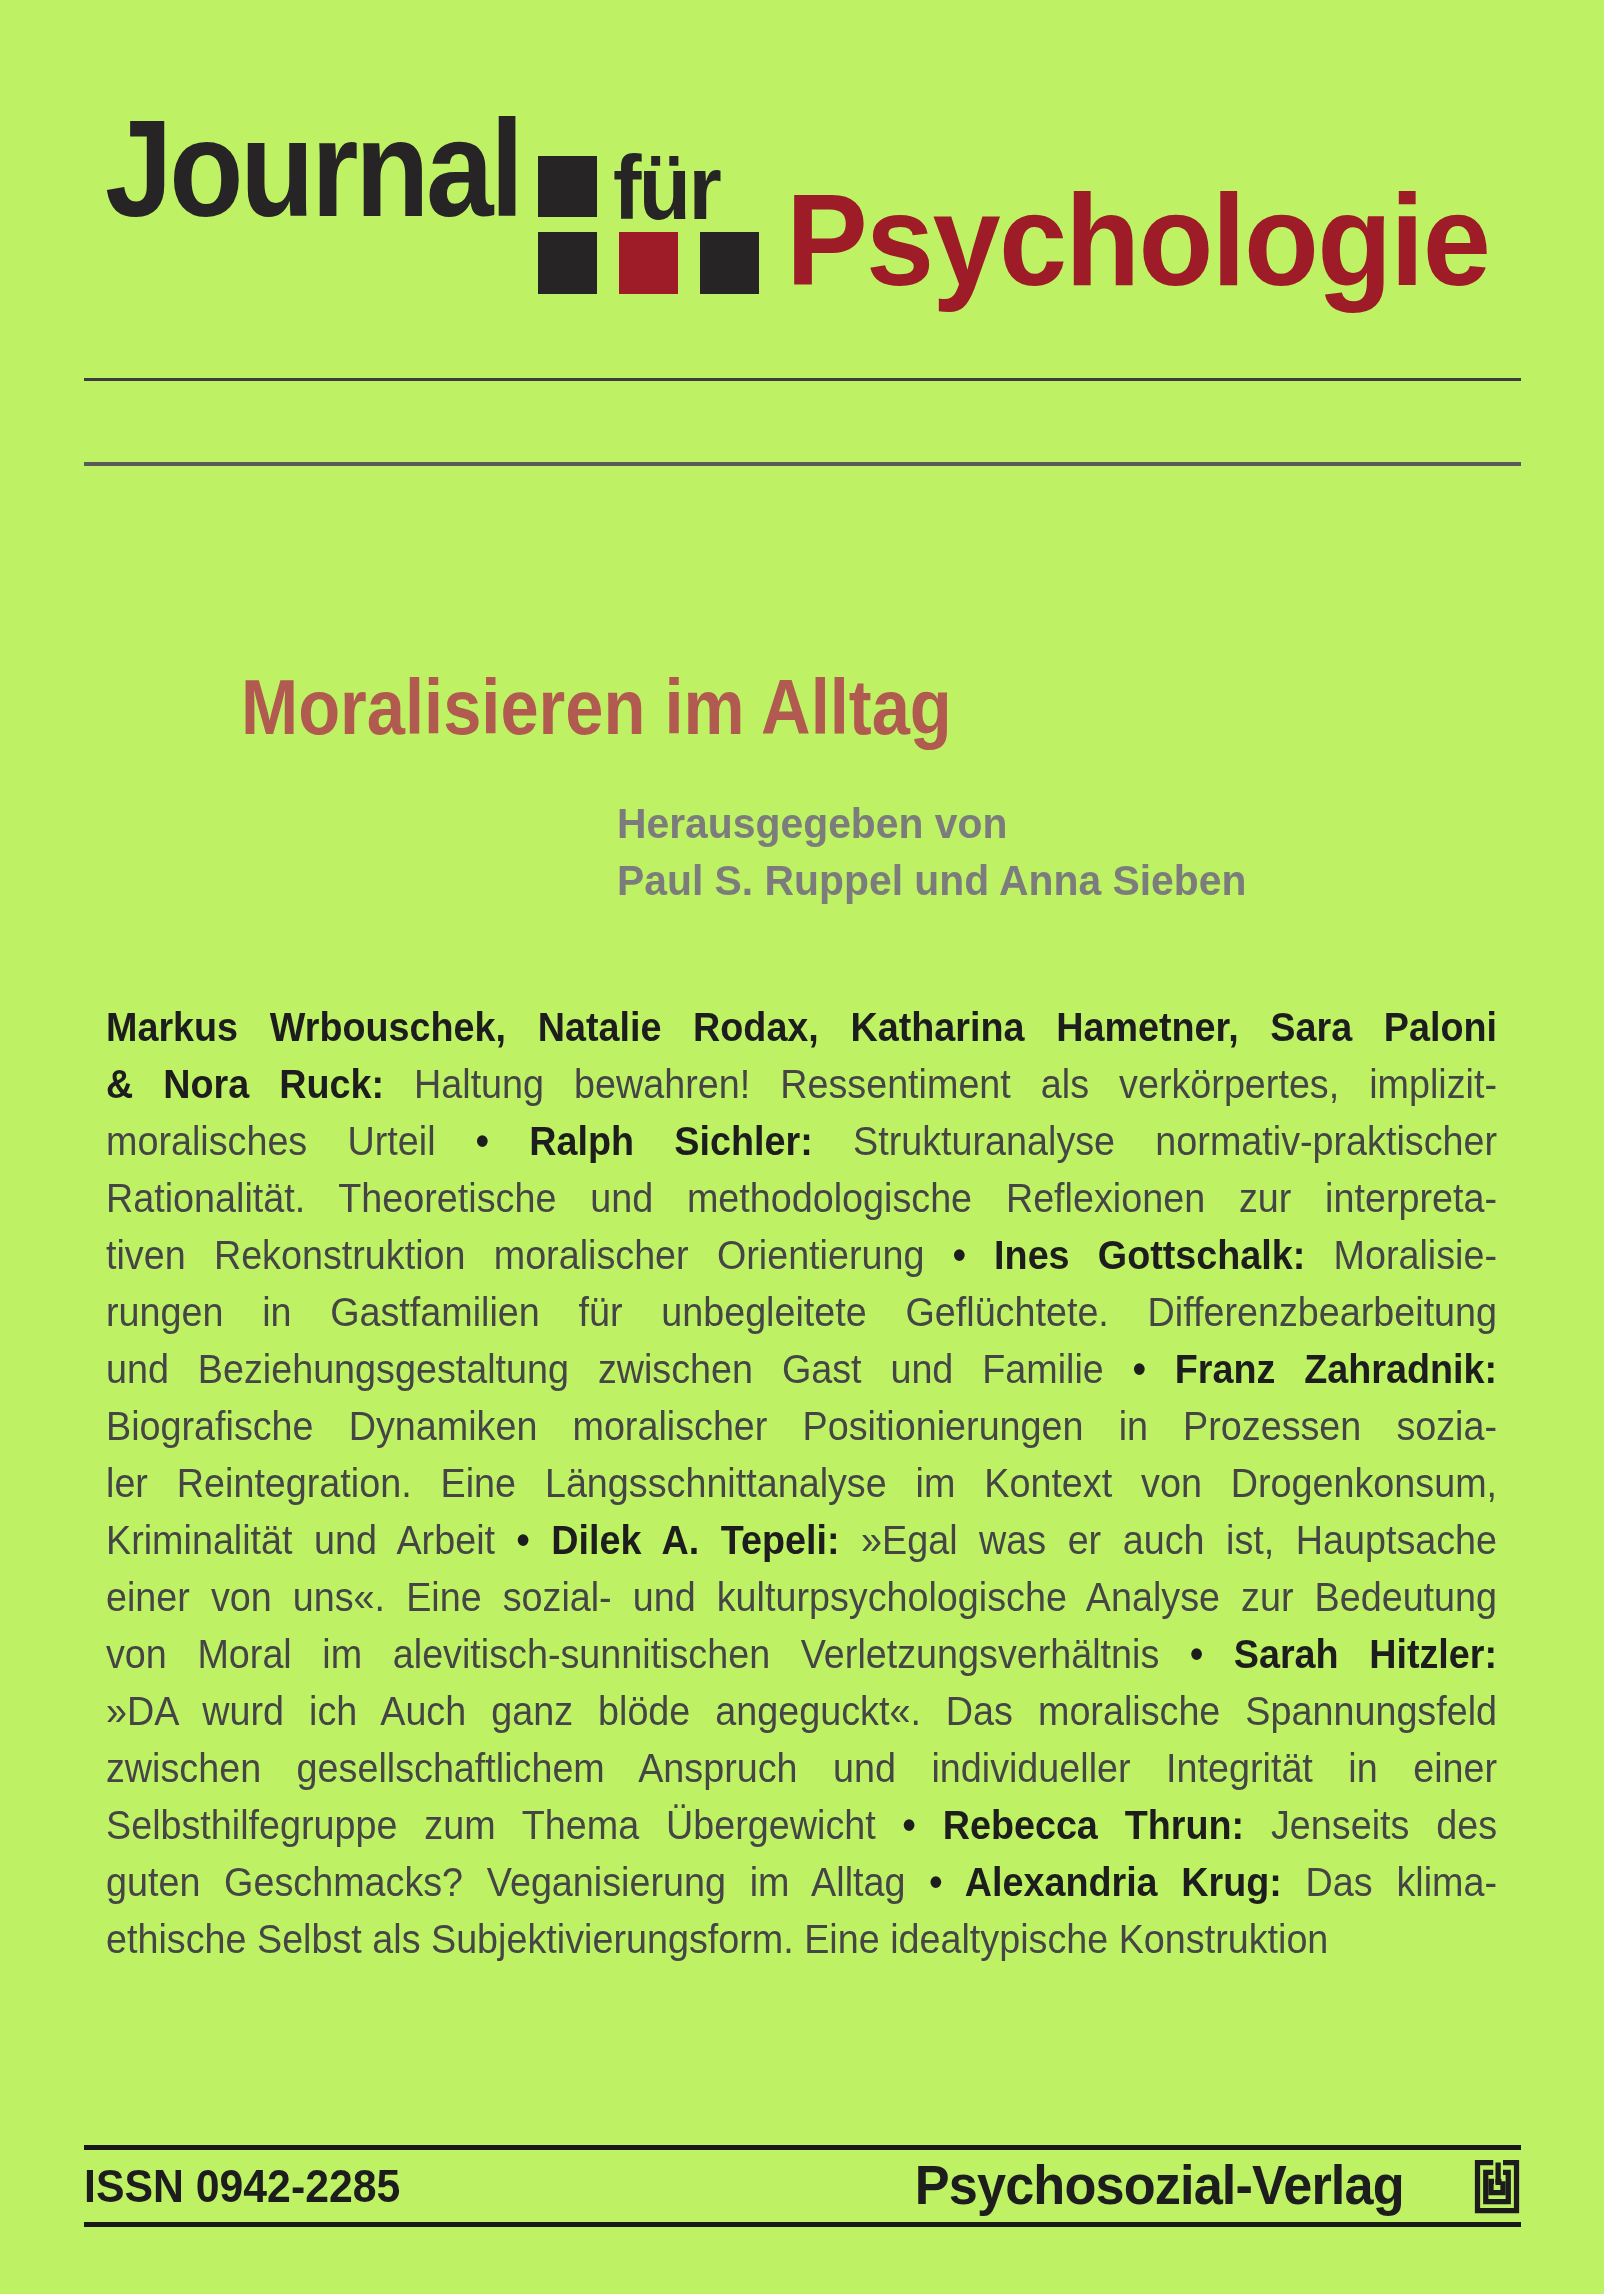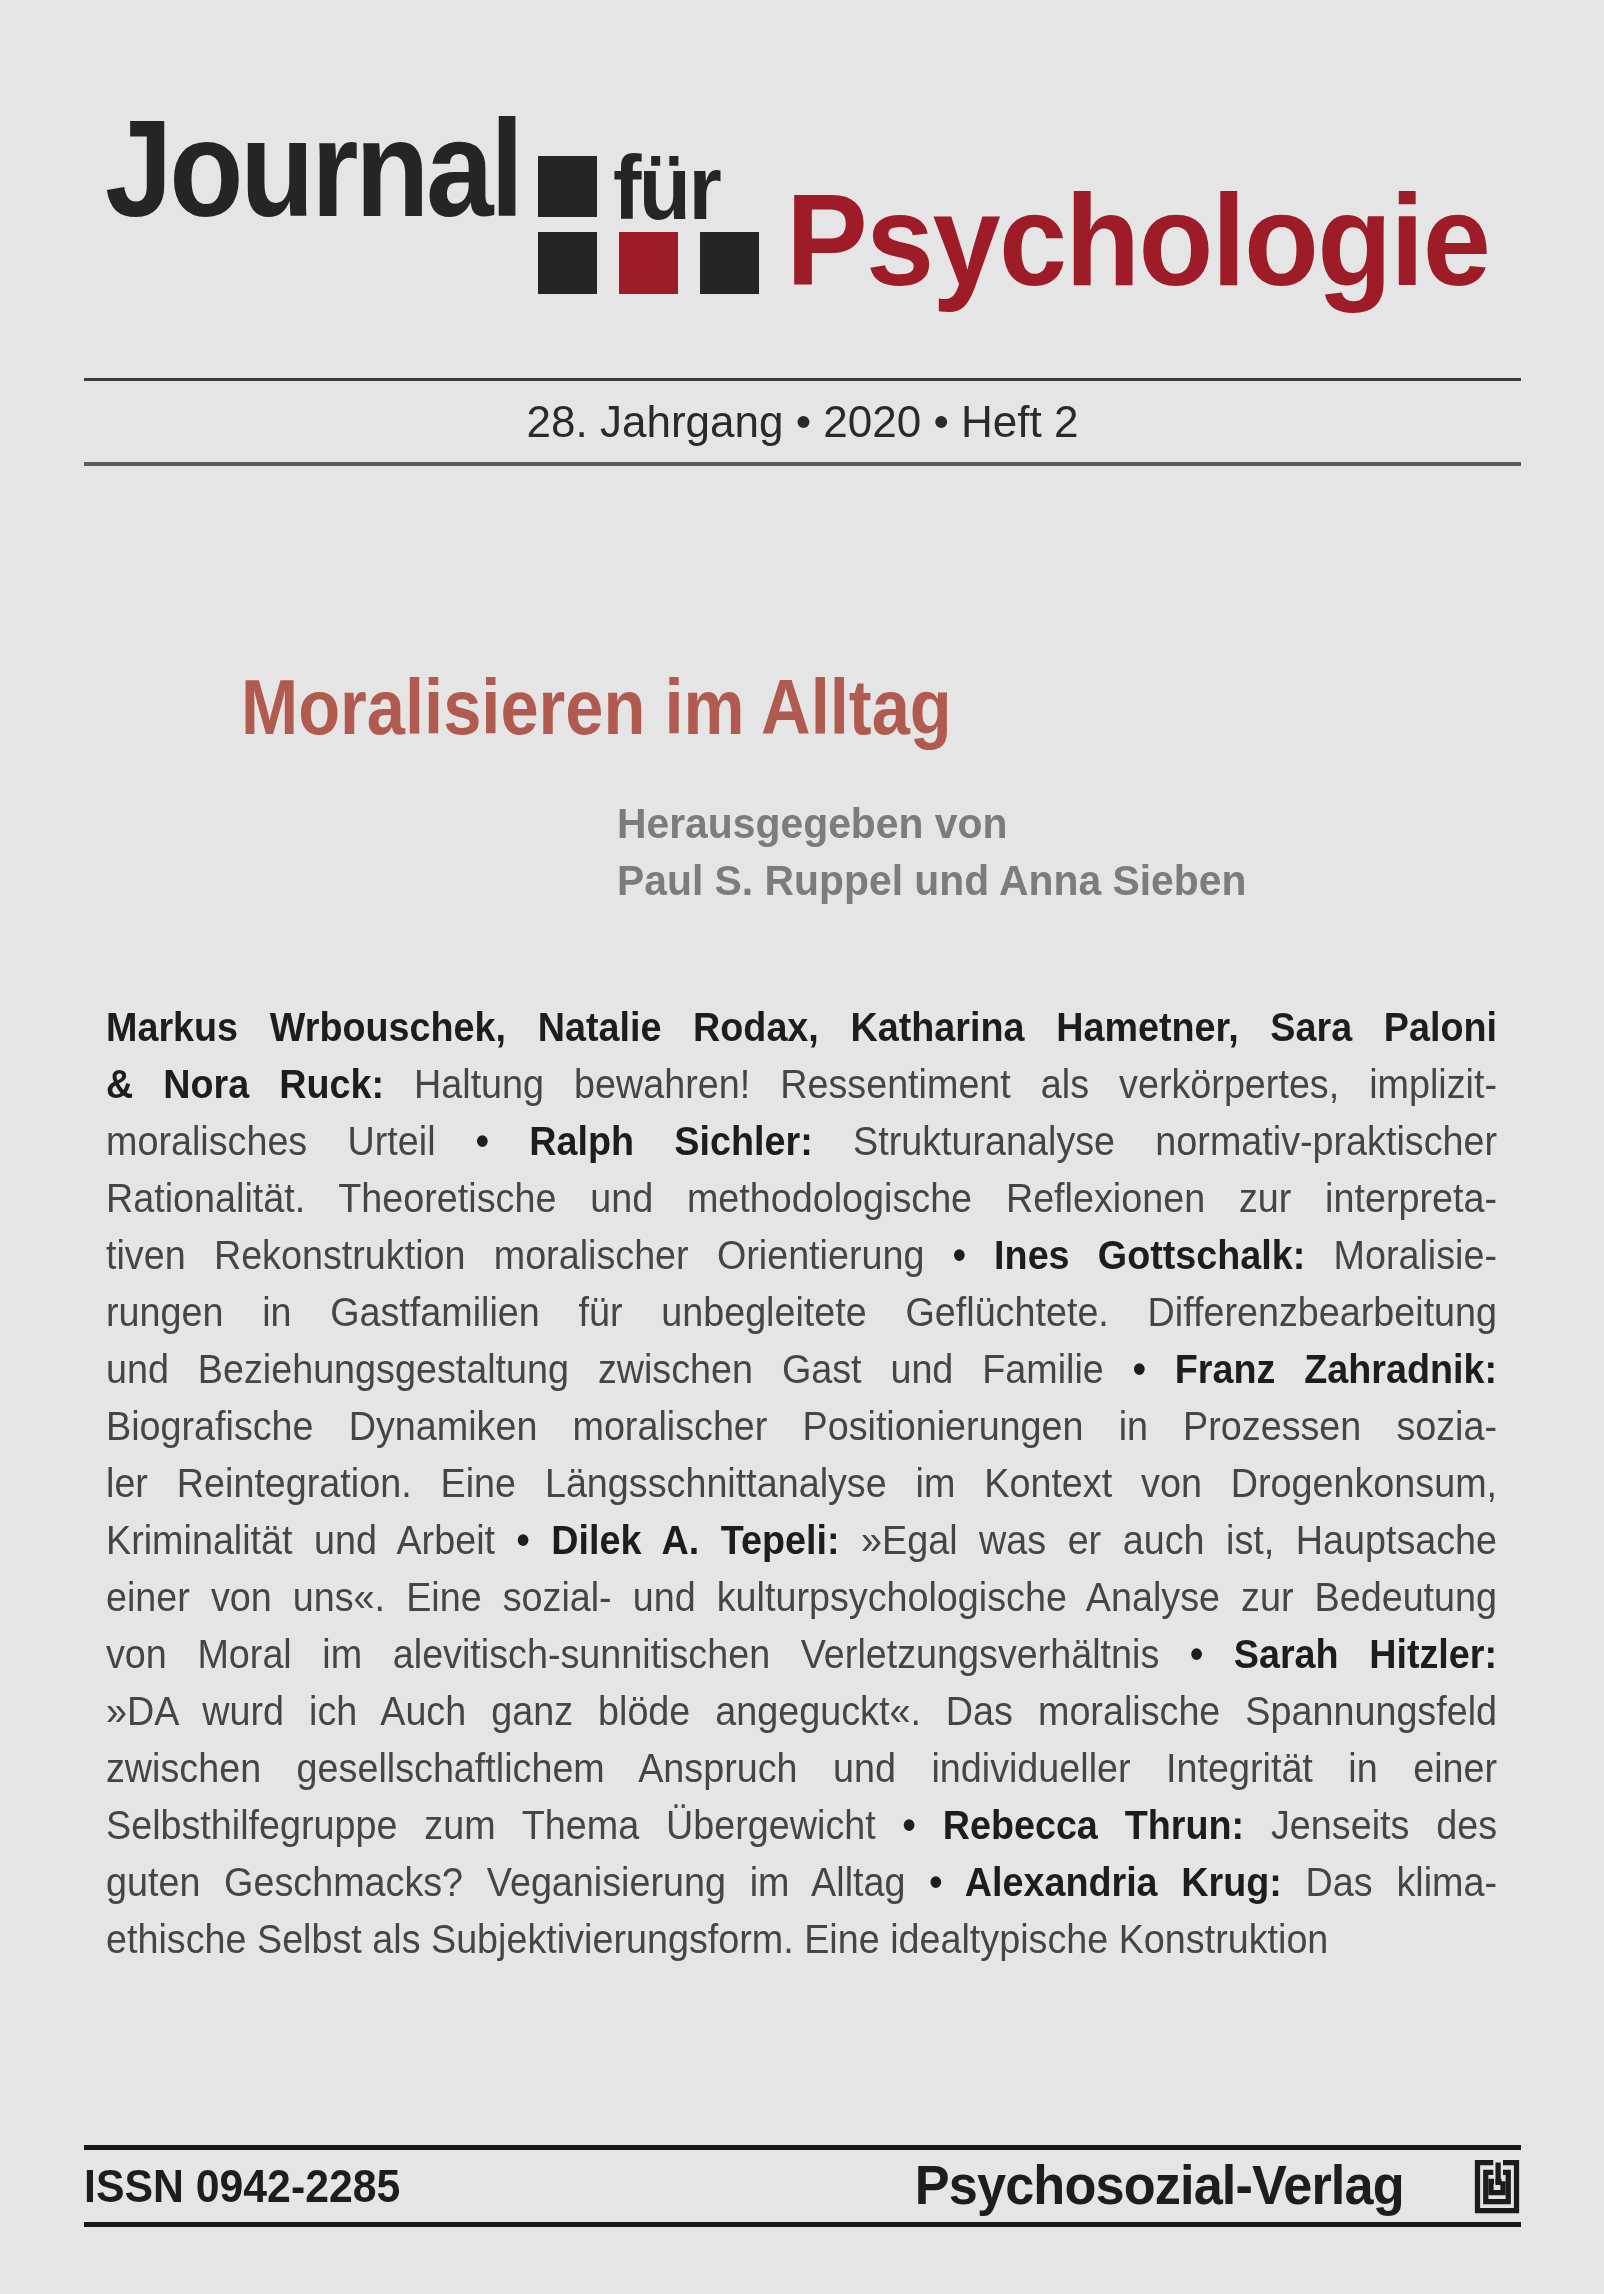--- a/index.html
+++ b/index.html
@@ -8,21 +8,21 @@
     --title-red:#b15a50;
     --editor-gray:#7c7c7c;
     --text-gray:#454545;
     --text-dark:#1d1d1d;
     --ink:#262425;
   }
   html,body{margin:0;padding:0;background:#ffffff;}
   .page{
     position:relative;
     width:1604px;height:2295px;
-    background:#e5e5e5;
+    background:#bef264;
     overflow:hidden;
     font-family:"Liberation Sans", sans-serif;
     color:var(--ink);
   }
   
   .logo-journal{
     position:absolute;left:105px;top:99px;
     font-size:138px;font-weight:bold;line-height:1;letter-spacing:-3.7px;
     color:var(--ink);
     transform:scaleX(0.88);transform-origin:0 0;white-space:nowrap;
@@ -102,21 +102,20 @@
     <span class="logo-journal">Journal</span>
     <span class="logo-sq sq-top"></span>
     <span class="logo-fuer">für</span>
     <span class="logo-sq sq-b1"></span>
     <span class="logo-sq sq-red"></span>
     <span class="logo-sq sq-b2"></span>
     <span class="logo-psych">Psychologie</span>
   </div>
 
   <div class="rule rule-top"></div>
-  <div class="issue-line">28. Jahrgang • 2020 • Heft 2</div>
   <div class="rule rule-mid"></div>
 
   <h1 class="main-title">Moralisieren im Alltag</h1>
 
   <div class="editors">
     <div>Herausgegeben von</div>
     <div>Paul S. Ruppel und Anna Sieben</div>
   </div>
 
   <div class="toc">

